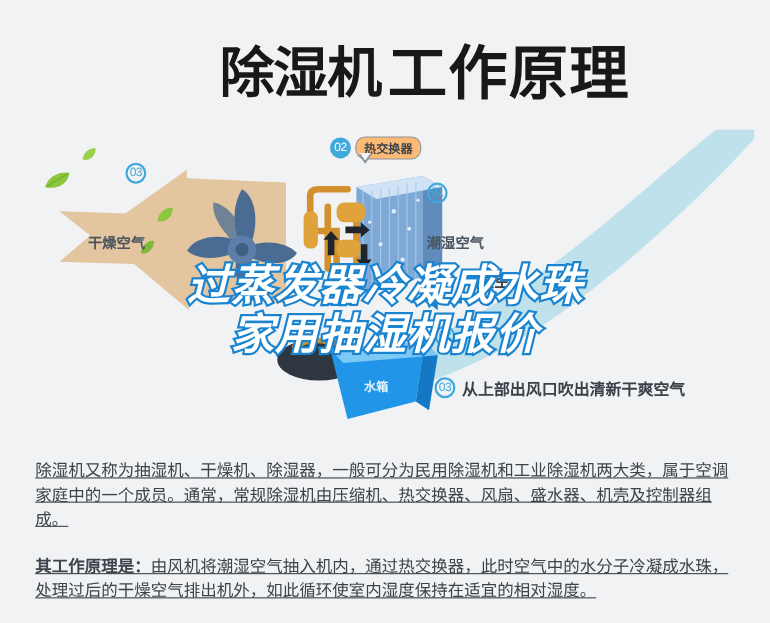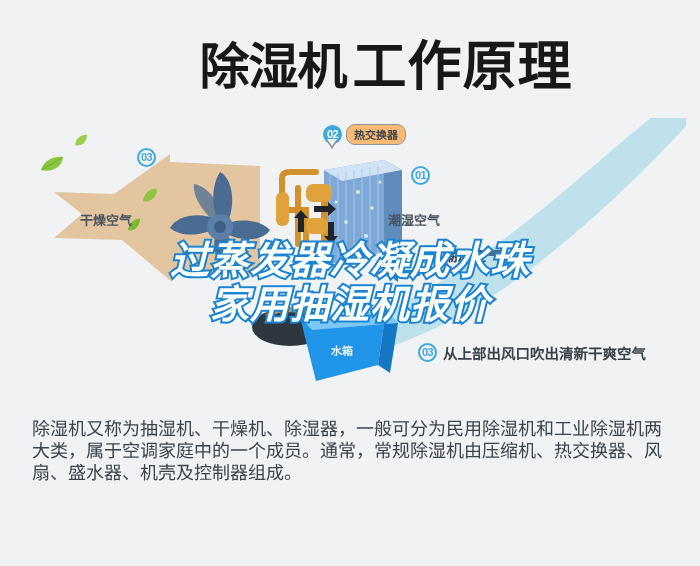--- a/index.html
+++ b/index.html
@@ -95,25 +95,24 @@
   }
 
   
   .badge {
     position: absolute;
     width: 19px; height: 19px;
     border-radius: 50%;
     background: #3fa9dd;
     color: #ffffff;
     font-size: 11px;
-    font-weight: 700;
+    font-weight: 400;
     line-height: 19px;
     text-align: center;
     letter-spacing: -0.5px;
-    margin-left: 23px;
   }
   .badge.outline {
     background: transparent;
     border: 2px solid #3fa9dd;
     color: #3fa9dd;
     width: 15px; height: 15px;
     line-height: 15px;
   }
   .inline-label {
     position: absolute;
@@ -205,24 +204,25 @@
 
   
   .copy {
     position: absolute;
     left: 32px;
     top: 418px;
     width: 640px;
   }
   .copy p {
     margin: 0 0 11px 0;
-    font-size: 18px;
+    font-size: 15px;
     line-height: 22px;
     color: #3c434b;
     font-family: "Liberation Sans", "DejaVu Sans", sans-serif;
+    text-decoration: underline;
   }
   .copy p.second { margin-top: 21px; }
   .copy .lead { font-weight: 600; }
 </style>
 </head>
 <body>
 
 <div class="page">
 
   <div class="title-bar">
@@ -350,15 +350,16 @@
     </div>
   </div>
 
   <div class="watermark">
     <span class="wm-line">过蒸发器冷凝成水珠</span>
     <span class="wm-line second">家用抽湿机报价</span>
   </div>
 
   <div class="copy">
     <p>除湿机又称为抽湿机、干燥机、除湿器，一般可分为民用除湿机和工业除湿机两大类，属于空调家庭中的一个成员。通常，常规除湿机由压缩机、热交换器、风扇、盛水器、机壳及控制器组成。</p>
+    <p class="second"><span class="lead">其工作原理是：</span><span>由风机将潮湿空气抽入机内，通过热交换器，此时空气中的水分子冷凝成水珠，处理过后的干燥空气排出机外，如此循环使室内湿度保持在适宜的相对湿度。</span></p>
   </div>
 
 </div>
 
 </body></html>

